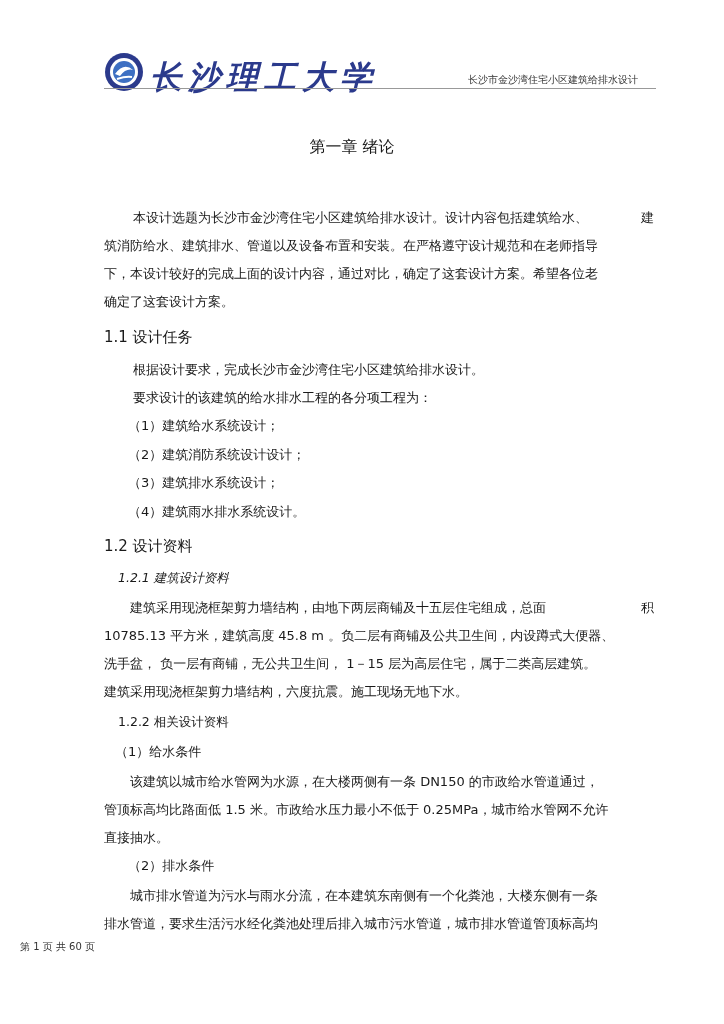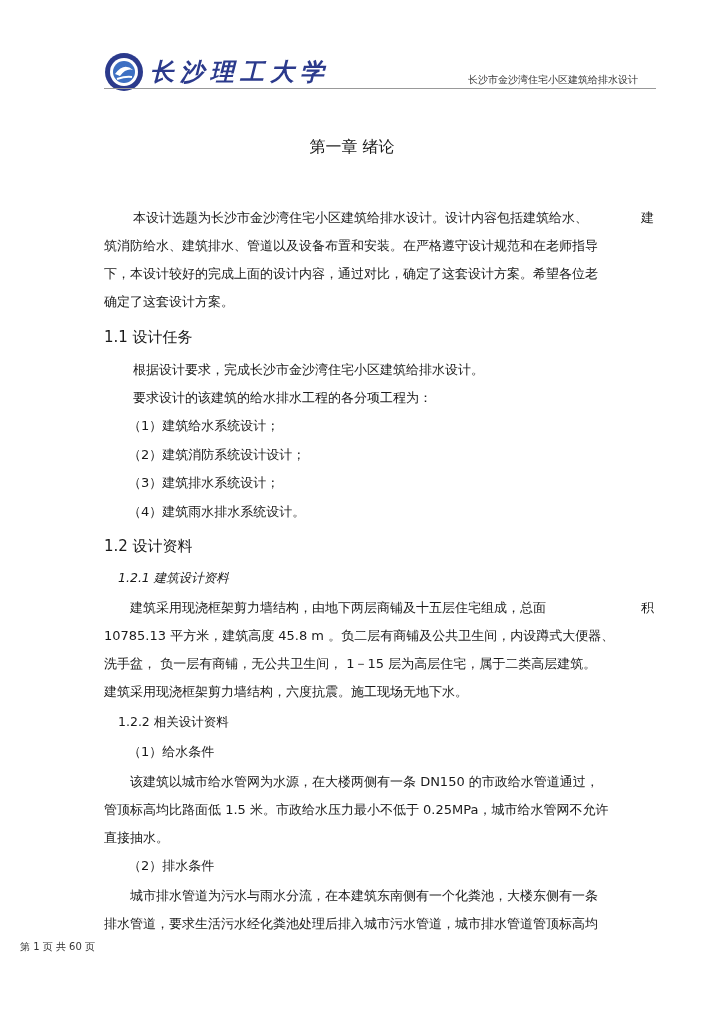--- a/index.html
+++ b/index.html
@@ -1,21 +1,21 @@
 <!DOCTYPE html>
 <html><head>
 <meta charset="utf-8">
 <style>
   html, body { margin: 0; padding: 0; background: #ffffff; }
   body { width: 724px; height: 1024px; position: relative; overflow: hidden;
          font-family: "DejaVu Sans", "Liberation Sans", sans-serif; color: #1a1a1a; }
   .abs { position: absolute; white-space: nowrap; }
   .header-logo { left: 104px; top: 52px; width: 40px; height: 40px; }
   .header-brand { left: 150px; top: 56px; font-family: "DejaVu Serif", serif; font-style: italic;
-                  font-weight: bold; font-size: 24px; color: #2b3a8c; letter-spacing: 6px; }
+                  font-weight: bold; font-size: 32px; color: #2b3a8c; letter-spacing: 6px; }
   .header-title { right: 86px; top: 73px; font-size: 10px; color: #333; }
   .header-rule { left: 104px; top: 88px; width: 552px; height: 1px; background: #999; }
   .chapter-title { left: 0; width: 704px; text-align: center; top: 137px; font-size: 16px; }
   .p { font-size: 13px; line-height: 29px; }
   .h2 { font-size: 15px; }
   .h3 { font-size: 12.5px; }
   .footer { left: 0; width: 664px; text-align: left; top: 940px; font-size: 10px; color: #333; margin-left: 20px; }
 </style>
 </head>
 <body>
@@ -51,21 +51,21 @@
 
 <div class="abs h2" style="left:104px; top:537px;">1.2  设计资料</div>
 <div class="abs h3" style="left:118px; top:570px;font-style:italic;">1.2.1 建筑设计资料</div>
 <div class="abs p" style="left:130px; top:593px;">建筑采用现浇框架剪力墙结构，由地下两层商铺及十五层住宅组成，总面</div>
 <div class="abs p" style="left:641px; top:593px;">积</div>
 <div class="abs p" style="left:104px; top:621px;">10785.13 平方米，建筑高度   45.8  m 。负二层有商铺及公共卫生间，内设蹲式大便器、</div>
 <div class="abs p" style="left:104px; top:649px;">洗手盆，  负一层有商铺，无公共卫生间，     1－15 层为高层住宅，属于二类高层建筑。</div>
 <div class="abs p" style="left:104px; top:677px;">建筑采用现浇框架剪力墙结构，六度抗震。施工现场无地下水。</div>
 
 <div class="abs h3" style="left:118px; top:714px;">1.2.2 相关设计资料</div>
-<div class="abs p" style="left:128px; top:737px;">（1）给水条件</div>
+<div class="abs p" style="left:115px; top:737px;">（1）给水条件</div>
 <div class="abs p" style="left:130px; top:767px;">该建筑以城市给水管网为水源，在大楼两侧有一条        DN150 的市政给水管道通过，</div>
 <div class="abs p" style="left:104px; top:795px;">管顶标高均比路面低   1.5 米。市政给水压力最小不低于     0.25MPa，城市给水管网不允许</div>
 <div class="abs p" style="left:104px; top:823px;">直接抽水。</div>
 
 <div class="abs p" style="left:128px; top:851px;">（2）排水条件</div>
 <div class="abs p" style="left:130px; top:881px;">城市排水管道为污水与雨水分流，在本建筑东南侧有一个化粪池，大楼东侧有一条</div>
 <div class="abs p" style="left:104px; top:909px;">排水管道，要求生活污水经化粪池处理后排入城市污水管道，城市排水管道管顶标高均</div>
 
 <div class="abs footer">第 1 页 共 60 页</div>
 

